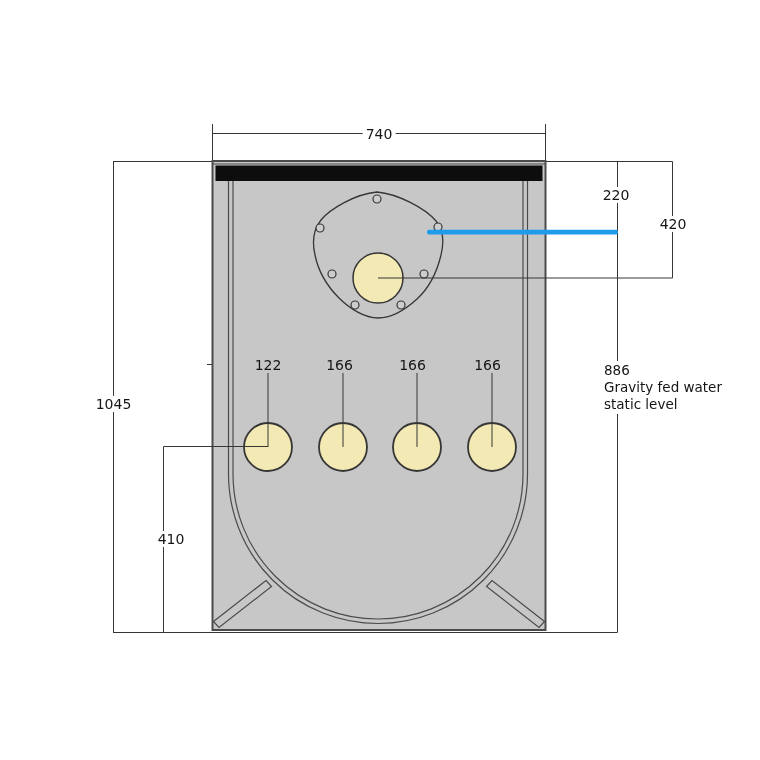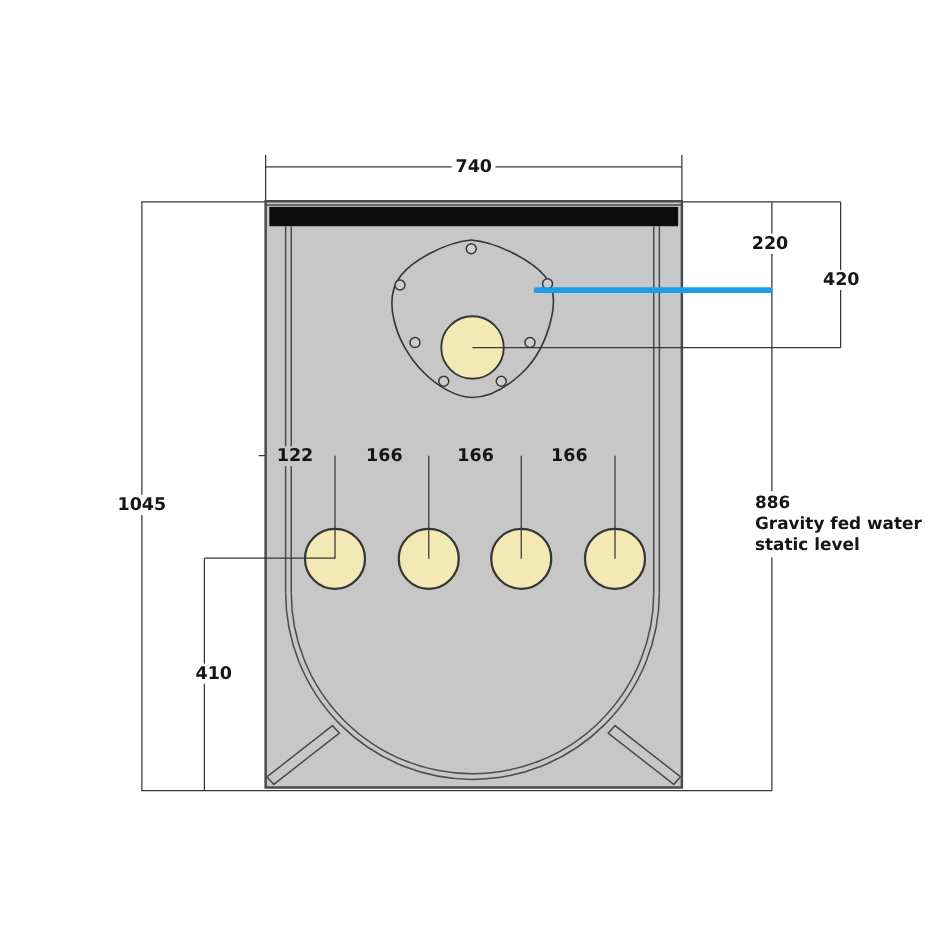--- a/index.html
+++ b/index.html
@@ -15,24 +15,24 @@
   .wall{stroke:var(--color-tank-outline);stroke-width:1.2;fill:none;}
   .gusset{fill:var(--color-tank-body);stroke:var(--color-tank-outline);stroke-width:1.2;}
   .plate{stroke:var(--color-dim-line);stroke-width:1.3;fill:none;}
   .bolt{fill:var(--color-bolt-fill);stroke:var(--color-dim-line);stroke-width:1.2;}
   .port{fill:var(--color-hole-fill);stroke:var(--color-dim-line);stroke-width:1.8;}
   .opening{fill:var(--color-hole-fill);stroke:var(--color-dim-line);stroke-width:1.5;}
   .water{fill:var(--color-water-line);}
 
   
   .lbl{position:absolute;transform:translate(-50%,-50%);
-       font-size:14px;font-weight:bold;color:var(--color-label-text);
+       font-size:14px;font-weight:normal;color:var(--color-label-text);
        white-space:nowrap;padding:0 3px;line-height:1.15;}
   .on-white{background:var(--color-background);}
-  .on-gray{background:var(--color-tank-body);}
+  .on-gray{background:var(--color-tank-body);margin-left:32px;}
   .note-block{position:absolute;transform:none;text-align:left;
        font-size:13.5px;line-height:17px;padding:1px 4px 1px 0;}
 </style>
 </head>
 <body>
 
 <div class="canvas">
 
   <svg width="760" height="760" viewBox="0 0 760 760">
 
@@ -101,19 +101,19 @@
   <div class="lbl on-white" style="left:379px;top:133.5px">740</div>
   <div class="lbl on-white" style="left:113.5px;top:404px">1045</div>
   <div class="lbl on-white" style="left:171px;top:539px">410</div>
   <div class="lbl on-white" style="left:616px;top:195px">220</div>
   <div class="lbl on-white" style="left:673px;top:223.5px">420</div>
   <div class="lbl on-gray" style="left:236px;top:364.5px">122</div>
   <div class="lbl on-gray" style="left:307.5px;top:364.5px">166</div>
   <div class="lbl on-gray" style="left:380.5px;top:364.5px">166</div>
   <div class="lbl on-gray" style="left:455.5px;top:364.5px">166</div>
 
-  <div class="lbl on-white note-block" style="left:604px;top:393px">
+  <div class="lbl on-white note-block" style="left:604px;top:361px">
     <div>886</div>
     <div>Gravity fed water</div>
     <div>static level</div>
   </div>
 
 </div>
 
 </body></html>

